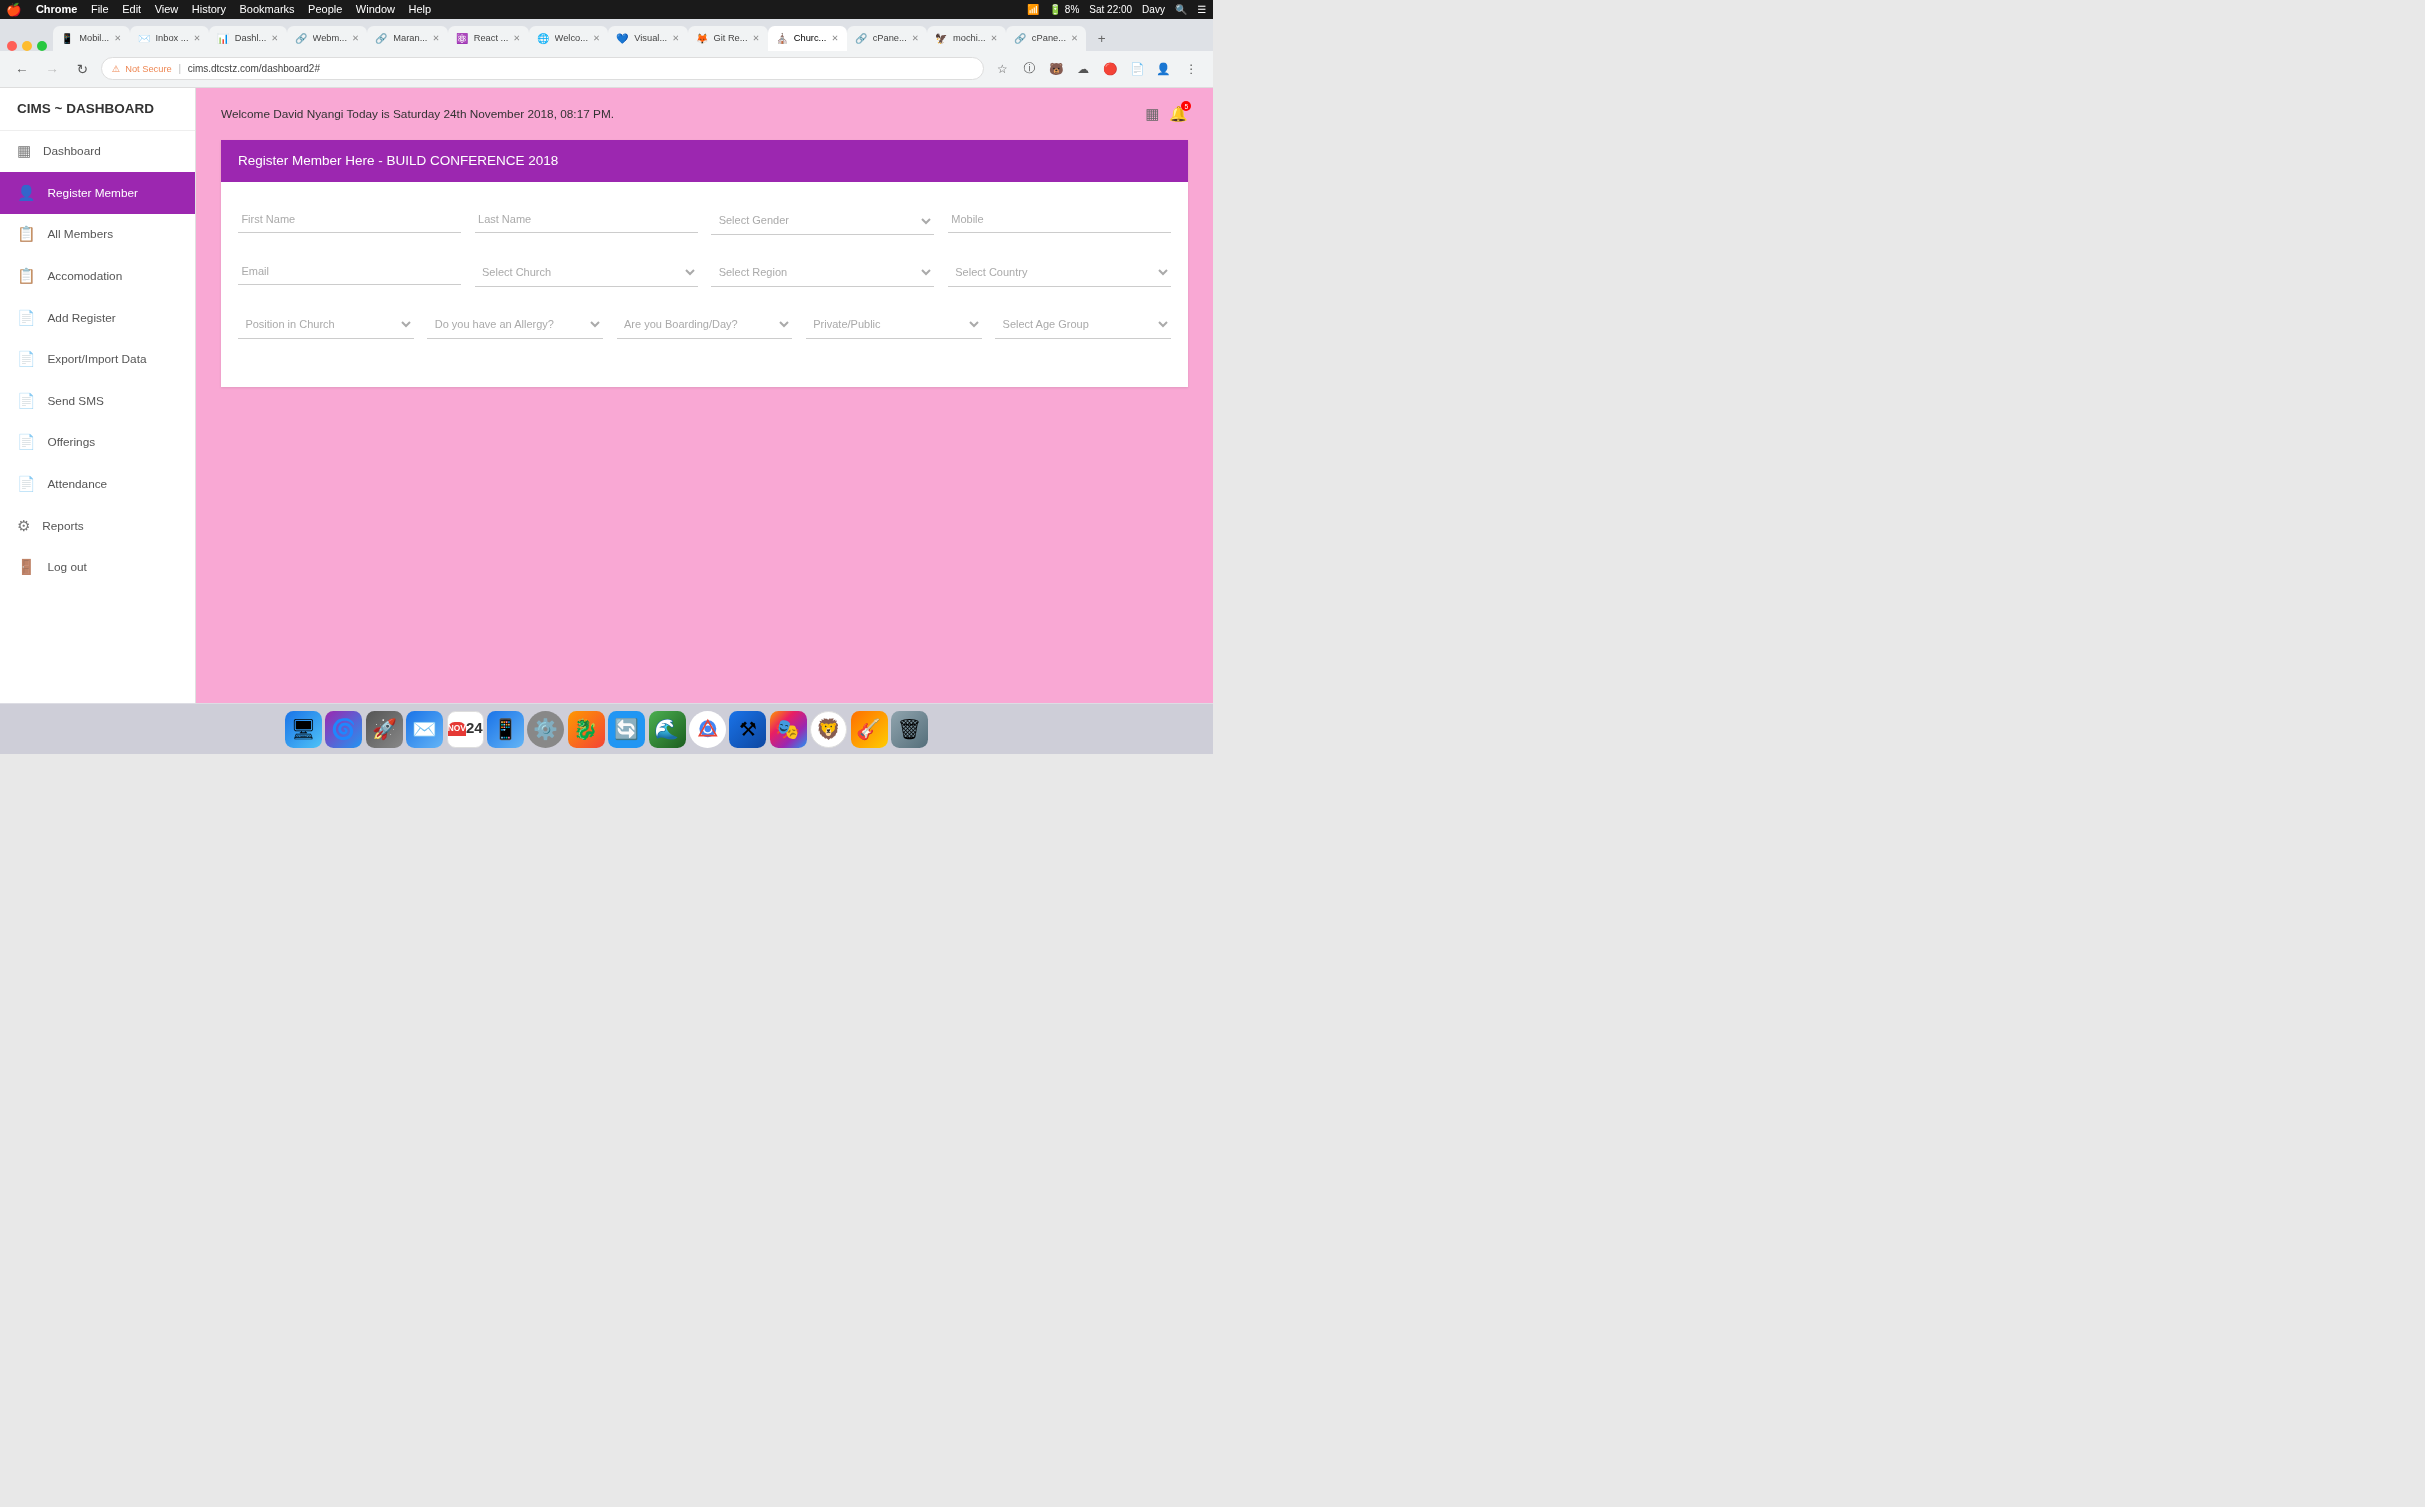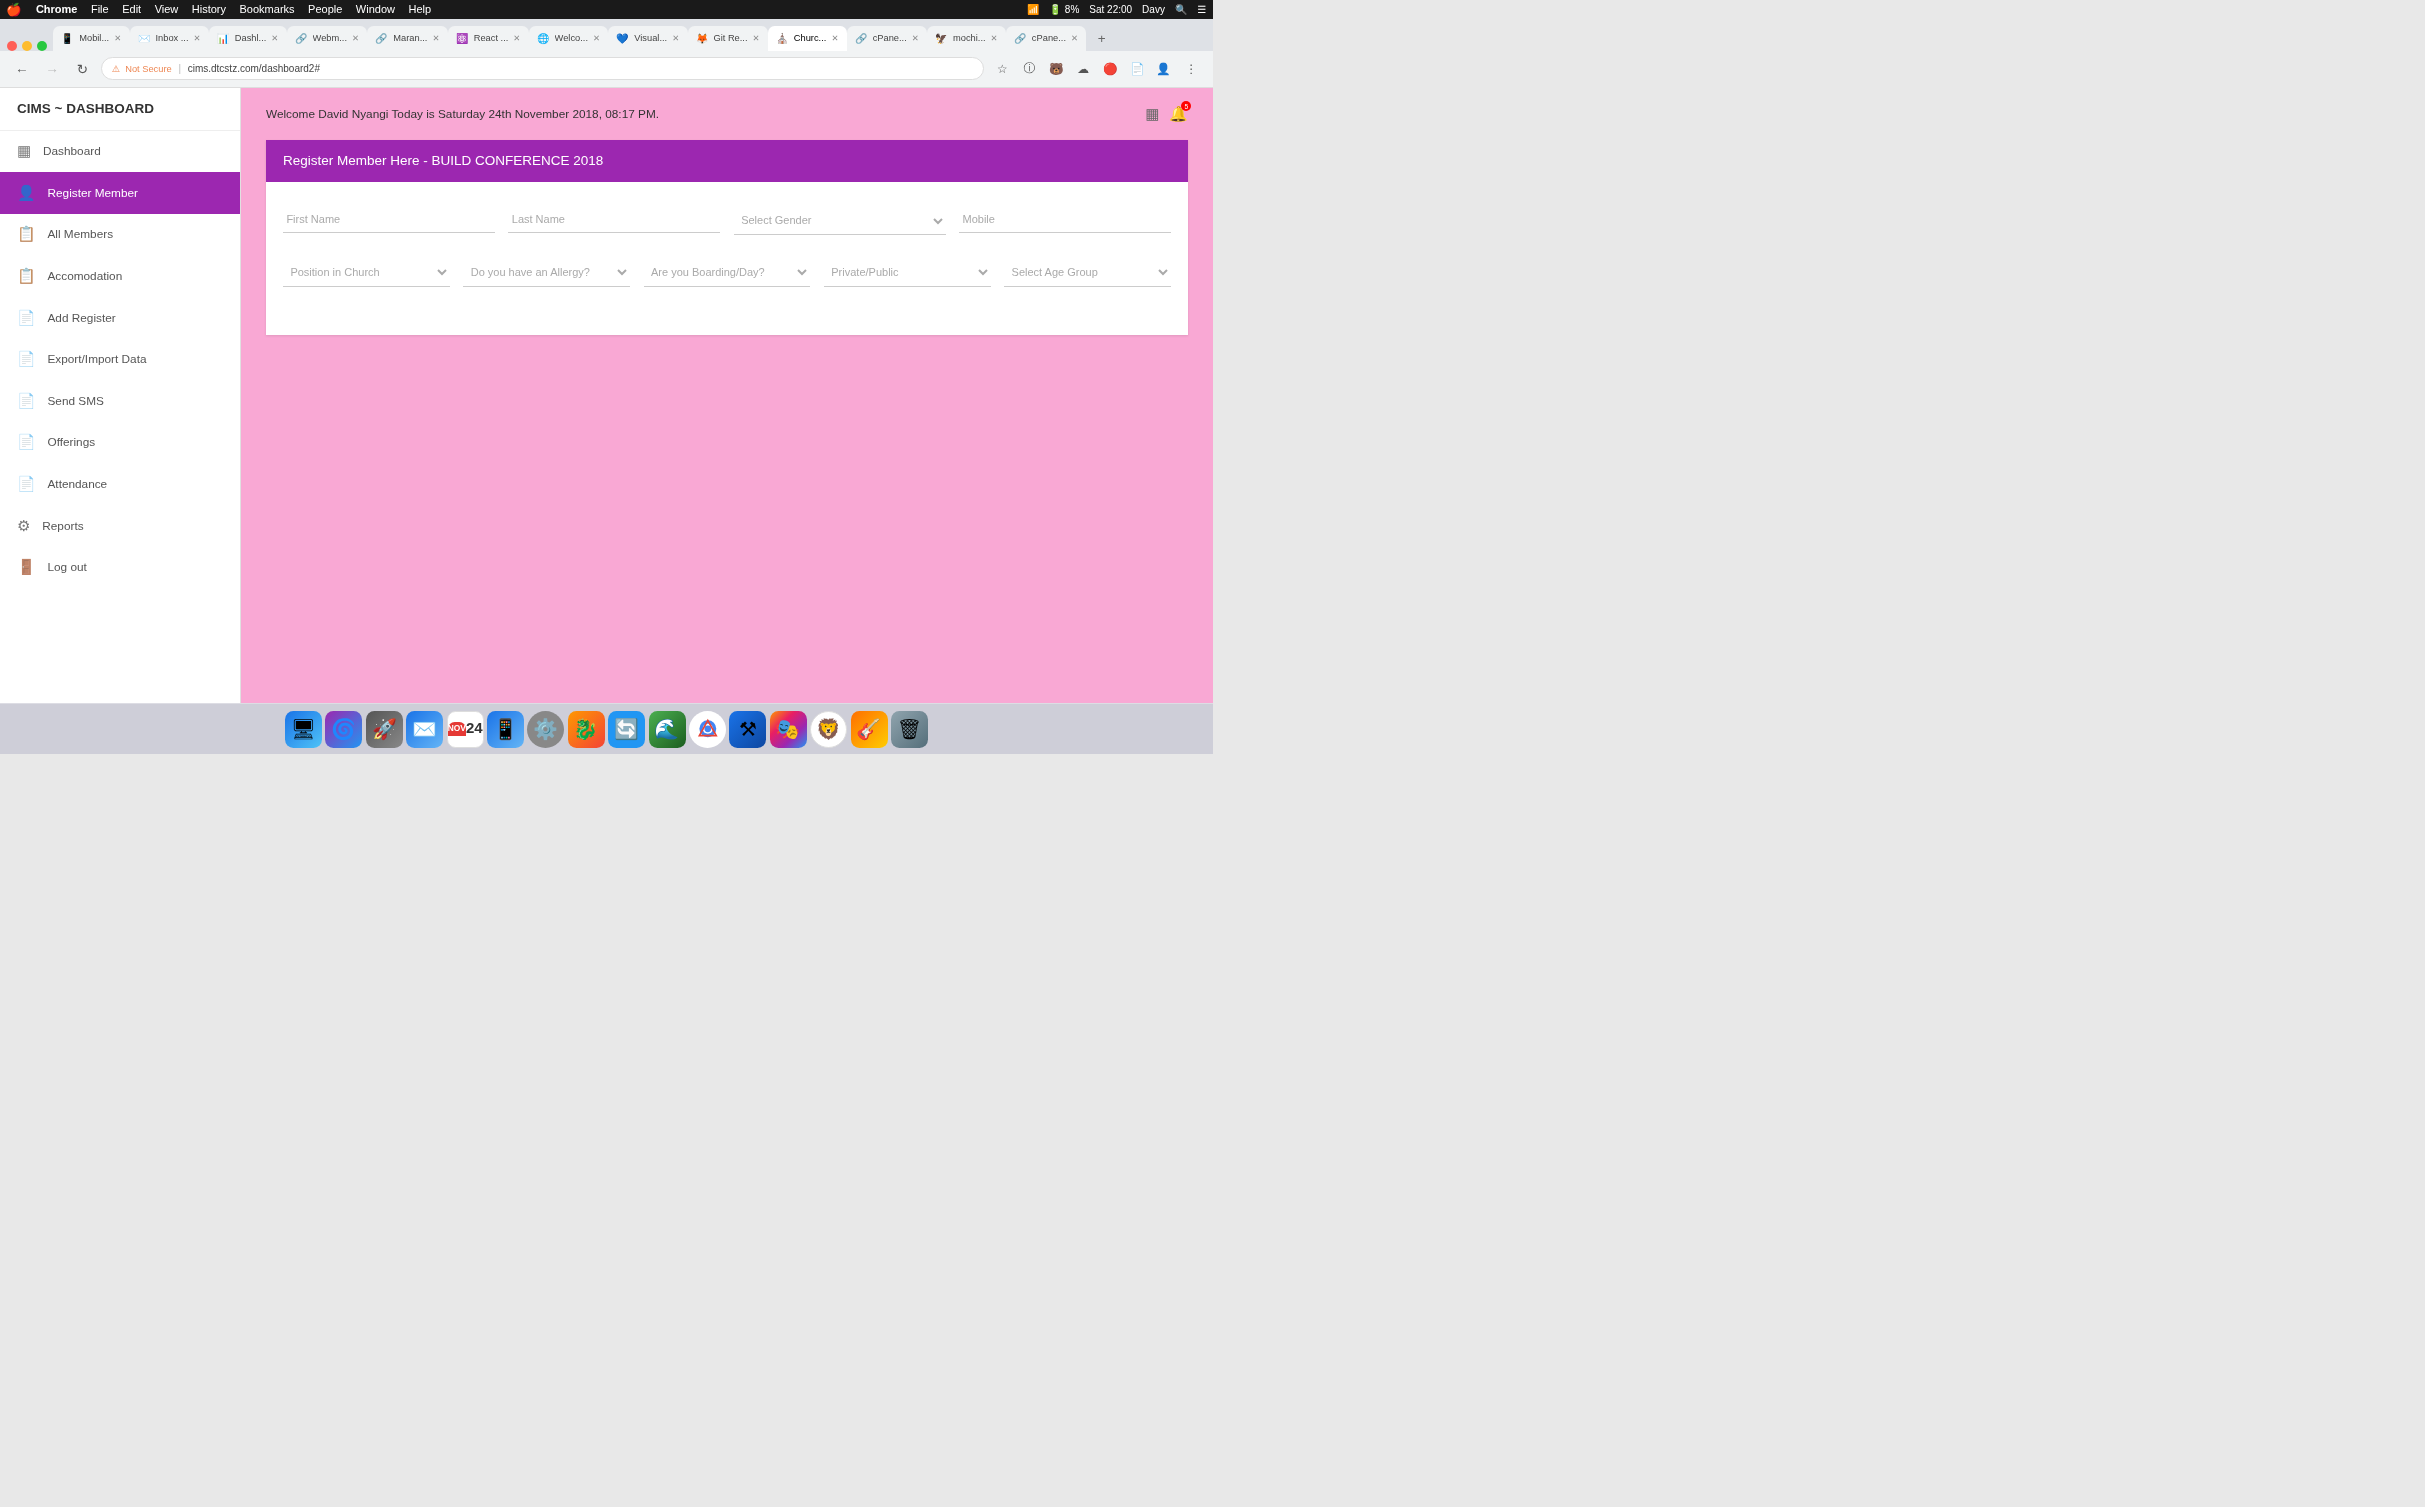--- a/index.html
+++ b/index.html
@@ -101,21 +101,21 @@
 
     
     .app-container {
       display: flex;
       height: calc(754px - 18.5px - 32px - 37px - 51px);
       background: #f0f0f0;
     }
 
     
     .sidebar {
-      width: 241px;
+      width: 196px;
       background: white;
       min-height: 100%;
       border-right: 0.8px solid #e0e0e0;
       flex-shrink: 0;
     }
     .sidebar-title {
       padding: 13.5px 17px;
       font-size: 13.5px;
       font-weight: 700;
       color: #333;
@@ -462,20 +462,40 @@
               <option value="">Select Gender</option>
               <option value="male">Male</option>
               <option value="female">Female</option>
             </select>
           </div>
           <div class="form-field">
             <input class="form-input" type="text" placeholder="Mobile" style="">
           </div>
         </div>
 
+        <div class="form-row">
+          <div class="form-field">
+            <input class="form-input" type="email" placeholder="Email" style="">
+          </div>
+          <div class="form-field">
+            <select class="form-select">
+              <option value="">Select Church</option>
+            </select>
+          </div>
+          <div class="form-field">
+            <select class="form-select">
+              <option value="">Select Region</option>
+            </select>
+          </div>
+          <div class="form-field">
+            <select class="form-select">
+              <option value="">Select Country</option>
+            </select>
+          </div>
+        </div>
 
         <div class="form-row">
           <div class="form-field">
             <select class="form-select">
               <option value="">Position in Church</option>
             </select>
           </div>
           <div class="form-field">
             <select class="form-select">
               <option value="">Do you have an Allergy?</option>

